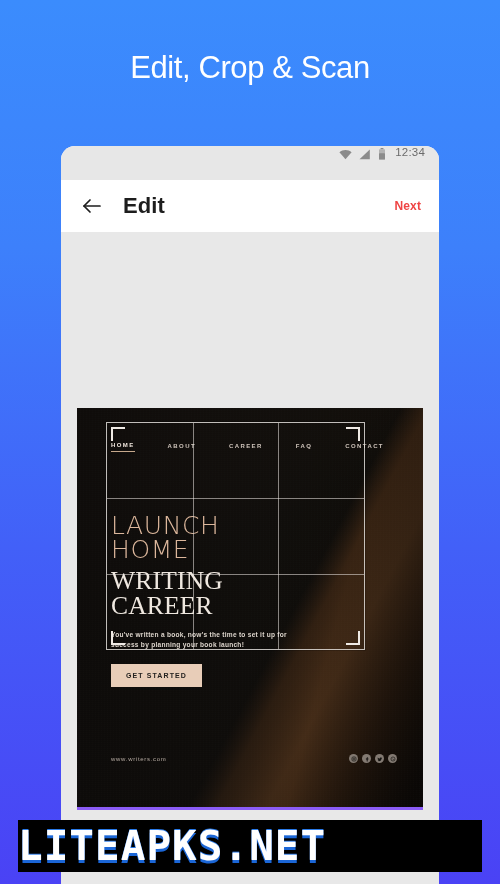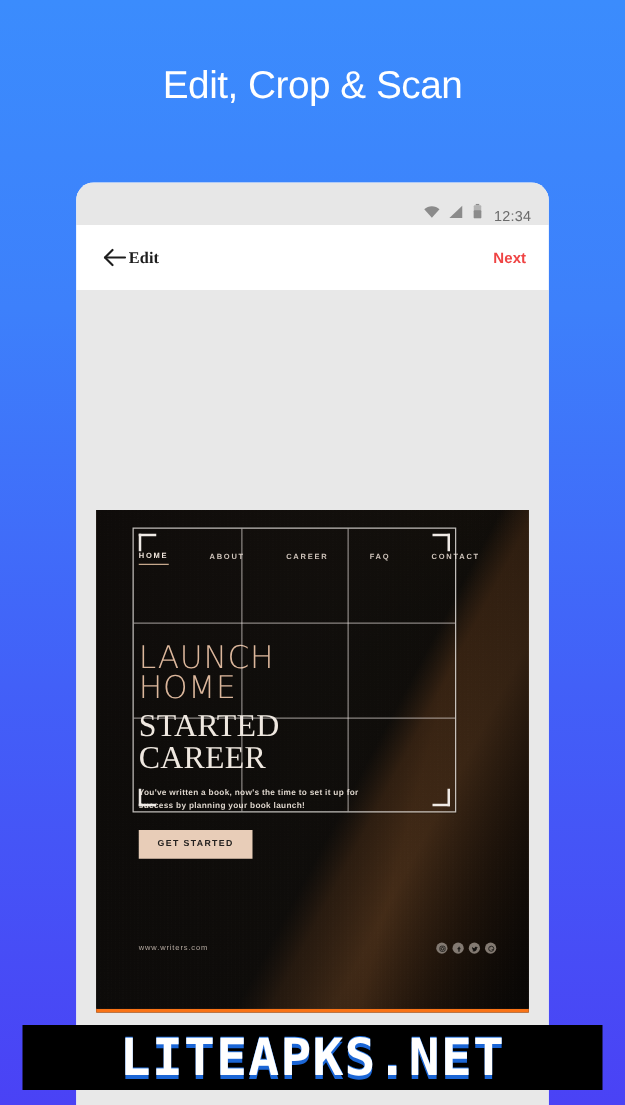--- a/index.html
+++ b/index.html
@@ -26,36 +26,36 @@
     left:61px; top:146px;
     width:378px; height:738px;
     background:#ffffff;
     border-radius:14px 14px 0 0;
     overflow:hidden;
   }
 
   
   .statusbar{
     height:34px; background:#e7e7e7;
-    display:flex; align-items:flex-end; justify-content:flex-end;
+    display:flex; align-items:flex-start; justify-content:flex-end;
     padding-right:14px; gap:7px;
   }
   .sb-icon{ display:block; }
   .sb-time{ font-size:11.5px; color:#6b6b6b; margin-left:2px; letter-spacing:0.2px; }
 
   
   .appbar{
     height:52px; background:#ffffff;
     display:flex; align-items:center;
     padding:0 18px 0 20px;
   }
   .back-arrow{ width:22px; height:22px; flex:0 0 auto; cursor:pointer; }
   .appbar-title{
-    font-size:13px; font-weight:bold; color:#1d1d1d;
-    letter-spacing:0.1px;font-family:Liberation Serif, serif;
+    font-size:22px; font-weight:bold; color:#1d1d1d;
+    margin-left:20px; letter-spacing:0.1px;
   }
   .appbar-spacer{ flex:1; }
   .next-btn{
     font-size:12px; font-weight:bold; color:#ef4444;
     cursor:pointer; letter-spacing:0.1px;
   }
 
   
   .canvas{
     position:relative;
@@ -63,21 +63,21 @@
     background:#e8e8e8;
   }
 
   
   .photo{
     position:absolute;
     left:16px; top:176px;
     width:346px; height:402px;
     background:#0e0c0a;
     overflow:hidden;
-    border-bottom:3px solid #f97316;
+    border-bottom:3px solid #8b5cf6;
   }
   
   .photo .bg-wood{
     position:absolute; inset:0;
     background:
       linear-gradient(118deg, rgba(0,0,0,0) 58%, rgba(122,74,36,0.85) 63%, rgba(150,94,48,0.9) 72%, rgba(92,55,26,0.85) 84%, rgba(28,18,11,0.95) 97%),
       linear-gradient(150deg, rgba(70,44,22,0.55) 0%, rgba(22,16,12,0.2) 38%, rgba(10,8,7,0.1) 100%),
       radial-gradient(120% 90% at 18% 10%, #262220 0%, #17150f 45%, #0d0b09 100%);
   }
   .photo .bg-shade{
@@ -163,21 +163,21 @@
   .crop .hd.tl{ left:4px;  top:4px;    border-left:2px solid #efeae5; border-top:2px solid #efeae5; }
   .crop .hd.tr{ right:4px; top:4px;    border-right:2px solid #efeae5; border-top:2px solid #efeae5; }
   .crop .hd.bl{ left:4px;  bottom:4px; border-left:2px solid #efeae5; border-bottom:2px solid #efeae5; }
   .crop .hd.br{ right:4px; bottom:4px; border-right:2px solid #efeae5; border-bottom:2px solid #efeae5; }
 
   
   .watermark{
     position:absolute; left:18px; bottom:12px;
     width:464px; height:52px;
     background:#000000;
-    display:flex; align-items:center; justify-content:center;
+    display:flex; align-items:center; 
     overflow:hidden;
   }
   .watermark span{
     font-family:"DejaVu Sans Mono", monospace;
     font-size:41px; font-weight:bold; color:#ffffff;
     letter-spacing:1px;
     text-shadow:0 3px 0 #1b66d6, 0 -1px 0 #2a7ae8;
     white-space:nowrap;
   }
 </style>
@@ -235,21 +235,21 @@
         <span class="nav-item">FAQ</span>
         <span class="nav-item">CONTACT</span>
       </div>
 
       <div class="hero">
         <div class="hero-line1">
           <div>LAUNCH</div>
           <div>HOME</div>
         </div>
         <div class="hero-line2">
-          <div>STARTED</div>
+          <div>WRITING</div>
           <div>CAREER</div>
         </div>
         <div class="hero-sub">You've written a book, now's the time to set it up for success by planning your book launch!</div>
         <div class="cta">GET STARTED</div>
       </div>
 
       <div class="site-foot">
         <span class="site-url">www.writers.com</span>
         <span class="socials">
           <span class="soc">

